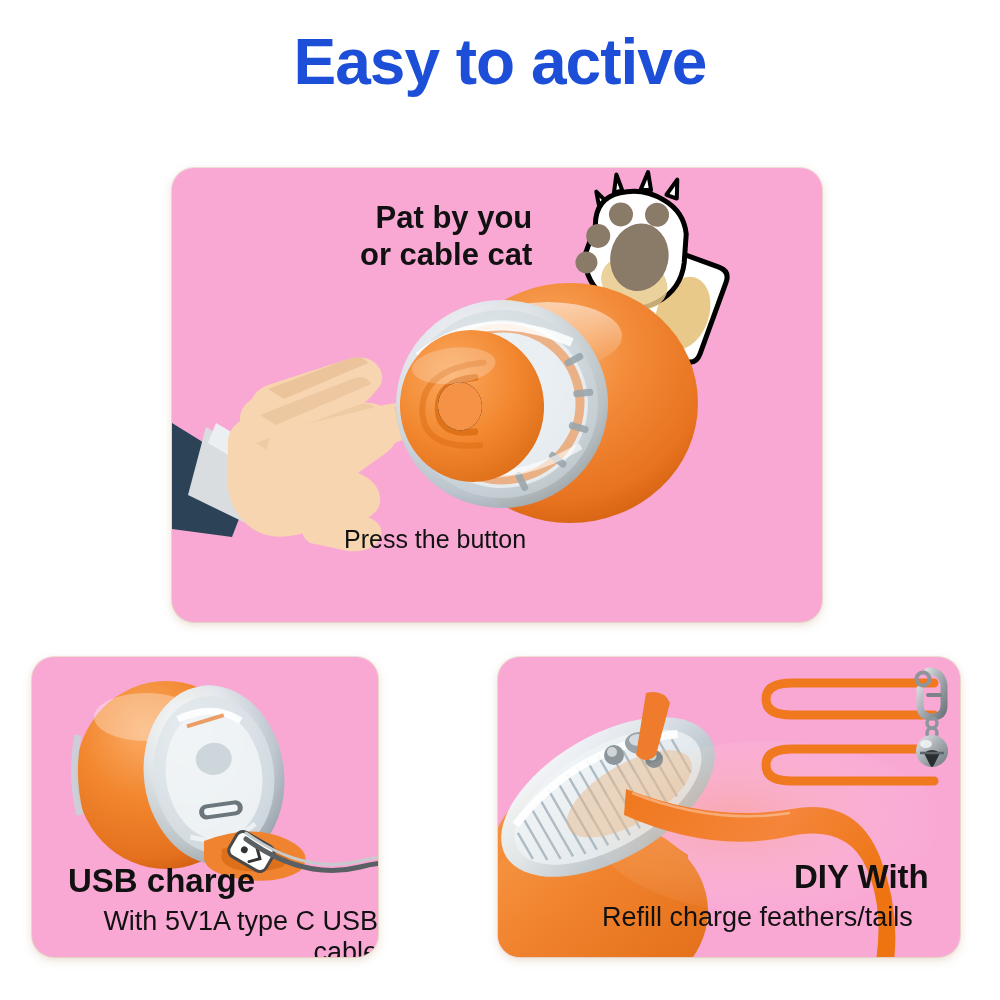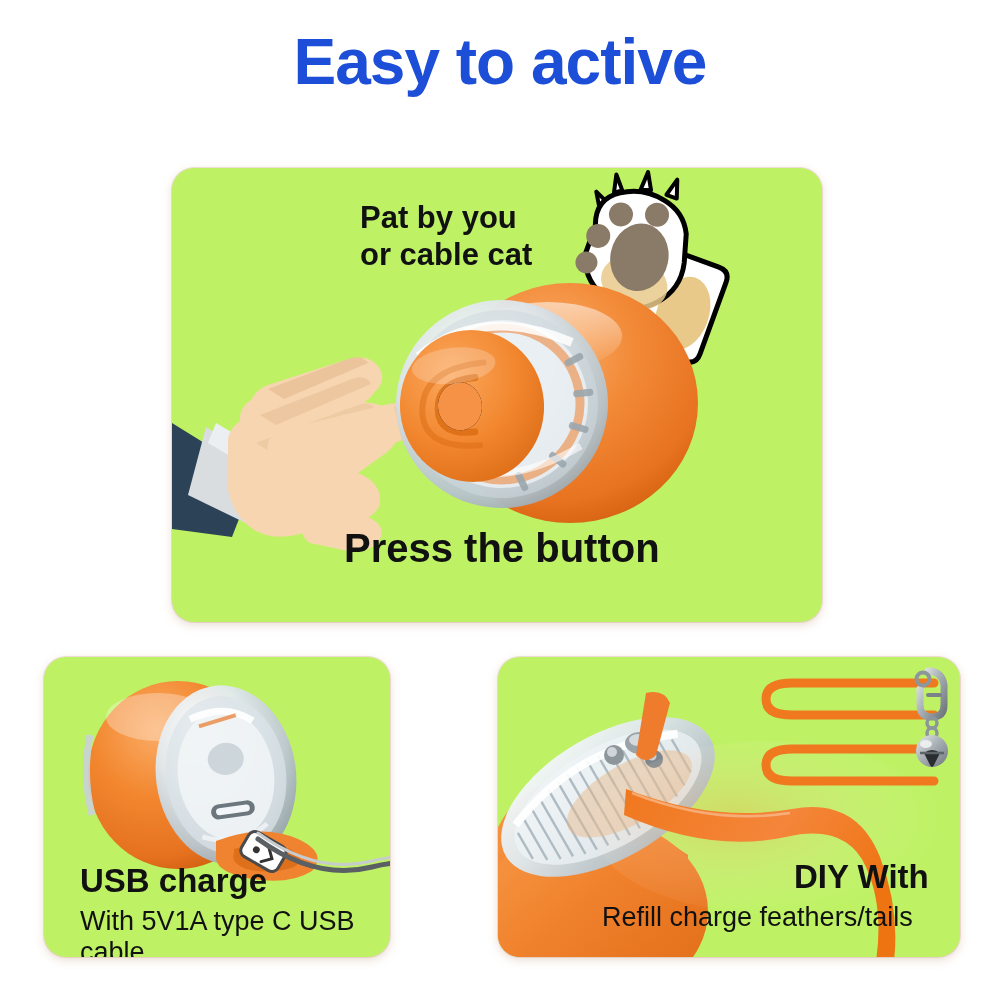--- a/index.html
+++ b/index.html
@@ -16,35 +16,36 @@
   .page-title{
     position:absolute;left:0;right:0;top:30px;
     text-align:center;
     font-size:64px;font-weight:bold;color:#1d4ed8;
     letter-spacing:-1px;line-height:1;
   }
 
   
   .card{
     position:absolute;
-    background:#bef264;
+    background:#f9a8d4;
     border-radius:22px;
     box-shadow:0 3px 10px rgba(196,160,130,.38), 0 0 0 1px rgba(238,222,214,.85);
     overflow:hidden;
+    text-align:right;
   }
   #card-main{left:172px;top:168px;width:650px;height:454px;}
-  #card-usb{left:44px;top:657px;width:346px;height:300px;}
+  #card-usb{left:32px;top:657px;width:346px;height:300px;}
   #card-diy{left:498px;top:657px;width:462px;height:300px;}
 
   
   .cap{position:absolute;color:#111;}
   .cap .l{display:block;white-space:nowrap;}
 
   #cap-pat{left:360px;top:200px;font-size:31px;font-weight:bold;line-height:1.18;}
-  #cap-press{left:344px;top:525px;font-size:40px;font-weight:bold;line-height:1.18;}
+  #cap-press{left:344px;top:525px;font-size:25px;font-weight:normal;line-height:1.18;}
   #cap-usb-title{left:68px;top:862px;font-size:33px;font-weight:bold;}
   #cap-usb-sub{left:68px;top:906px;font-size:27px;font-weight:normal;}
   #cap-diy-title{left:794px;top:858px;font-size:33px;font-weight:bold;}
   #cap-diy-sub{left:602px;top:902px;font-size:27px;font-weight:normal;}
 
   svg{display:block;overflow:visible;}
   .abs{position:absolute;}
 </style>
 </head>
 <body>

